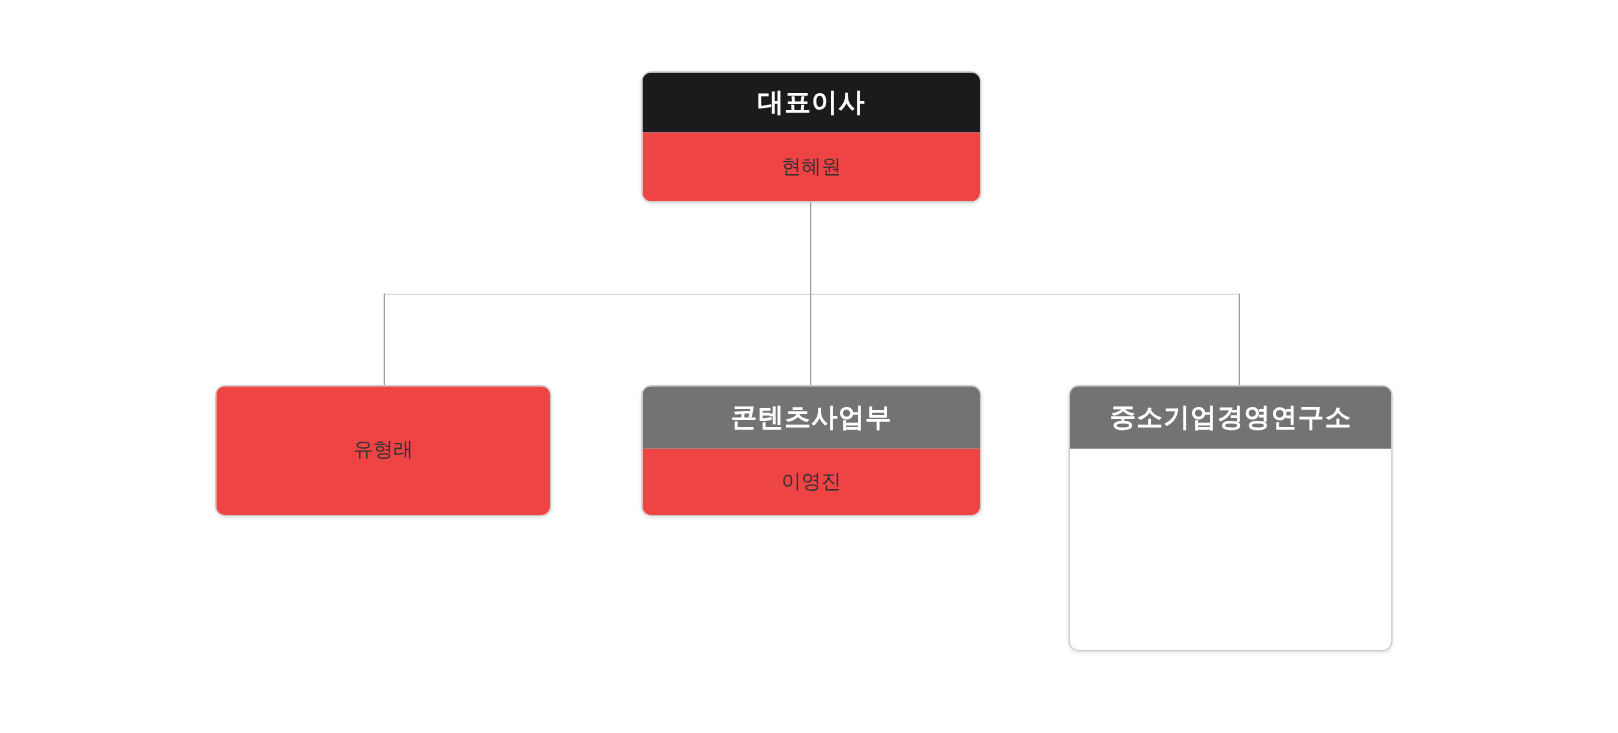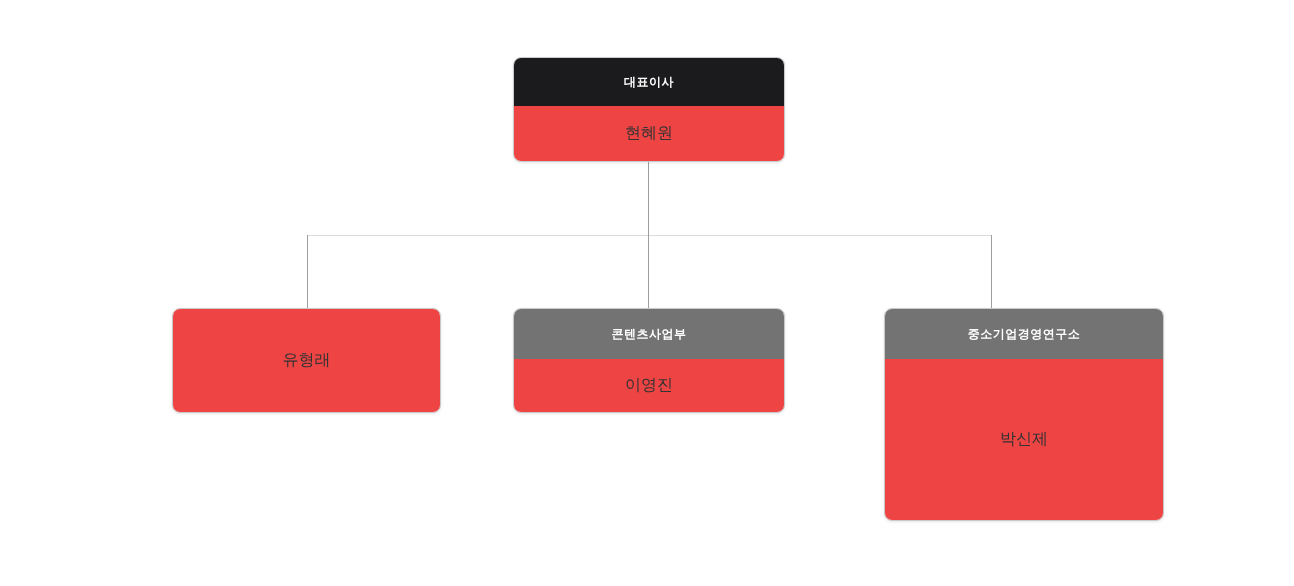--- a/index.html
+++ b/index.html
@@ -34,21 +34,21 @@
     overflow: hidden;
     box-sizing: border-box;
     box-shadow: 0 1px 3px rgba(0,0,0,0.10);
   }
   .node .hdr {
     flex: 0 0 auto;
     display: flex;
     align-items: center;
     justify-content: center;
     color: #ffffff;
-    font-size: 12px;
+    font-size: 21px;
     font-weight: bold;
     letter-spacing: 0.5px;
   }
   .hdr.dark { background: #1b1b1d; height: 48px; }
   .hdr.gray { background: #737373; height: 50px; }
   .node .cell {
     flex: 1 1 0;
     display: flex;
     align-items: center;
     justify-content: center;
@@ -57,21 +57,21 @@
     background: #ef4444;
   }
   .node .cell + .cell {
     border-top: 1px solid #e0e0e0;
   }
 
   
   #node-root   { left: 513px; top: 57px;  width: 272px; height: 105px; }
   #node-dept1  { left: 172px; top: 308px; width: 269px; height: 105px; }
   #node-dept2  { left: 513px; top: 308px; width: 272px; height: 105px; }
-  #node-dept3  { left: 855px; top: 308px; width: 280px; height: 213px; margin-left: 29px; }
+  #node-dept3  { left: 855px; top: 308px; width: 259px; height: 213px; }
 
   #stem        { left: 648px; top: 162px; height: 73px; }
   #hline       { left: 307px; top: 235px; width: 685px; }
   #drop-left   { left: 307px; top: 235px; height: 73px; }
   #drop-mid    { left: 648px; top: 235px; height: 73px; }
   #drop-right  { left: 991px; top: 235px; height: 73px; }
 </style>
 </head>
 <body>
 
@@ -92,16 +92,15 @@
     <div class="cell">유형래</div>
   </div>
 
   <div class="node" id="node-dept2">
     <div class="hdr gray">콘텐츠사업부</div>
     <div class="cell">이영진</div>
   </div>
 
   <div class="node" id="node-dept3">
     <div class="hdr gray">중소기업경영연구소</div>
-    <div class="cell">박신제</div>
   </div>
 
 </div>
 
 </body></html>

